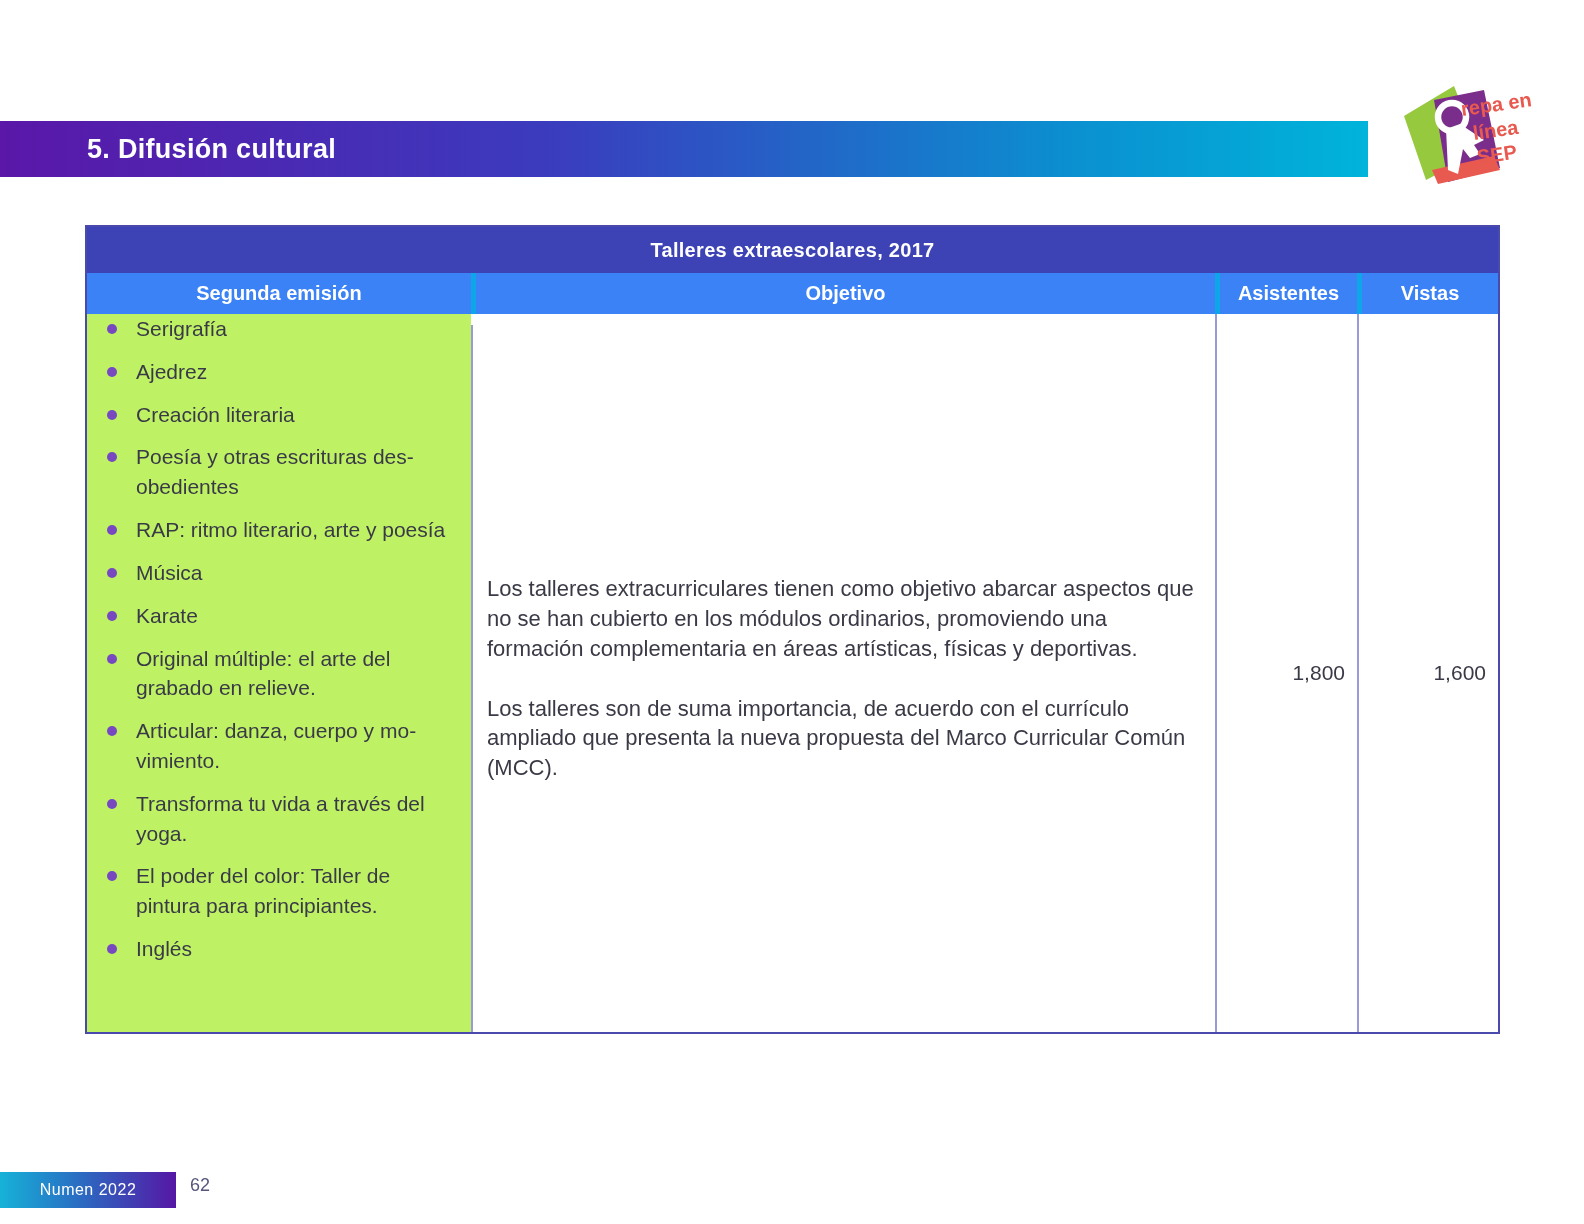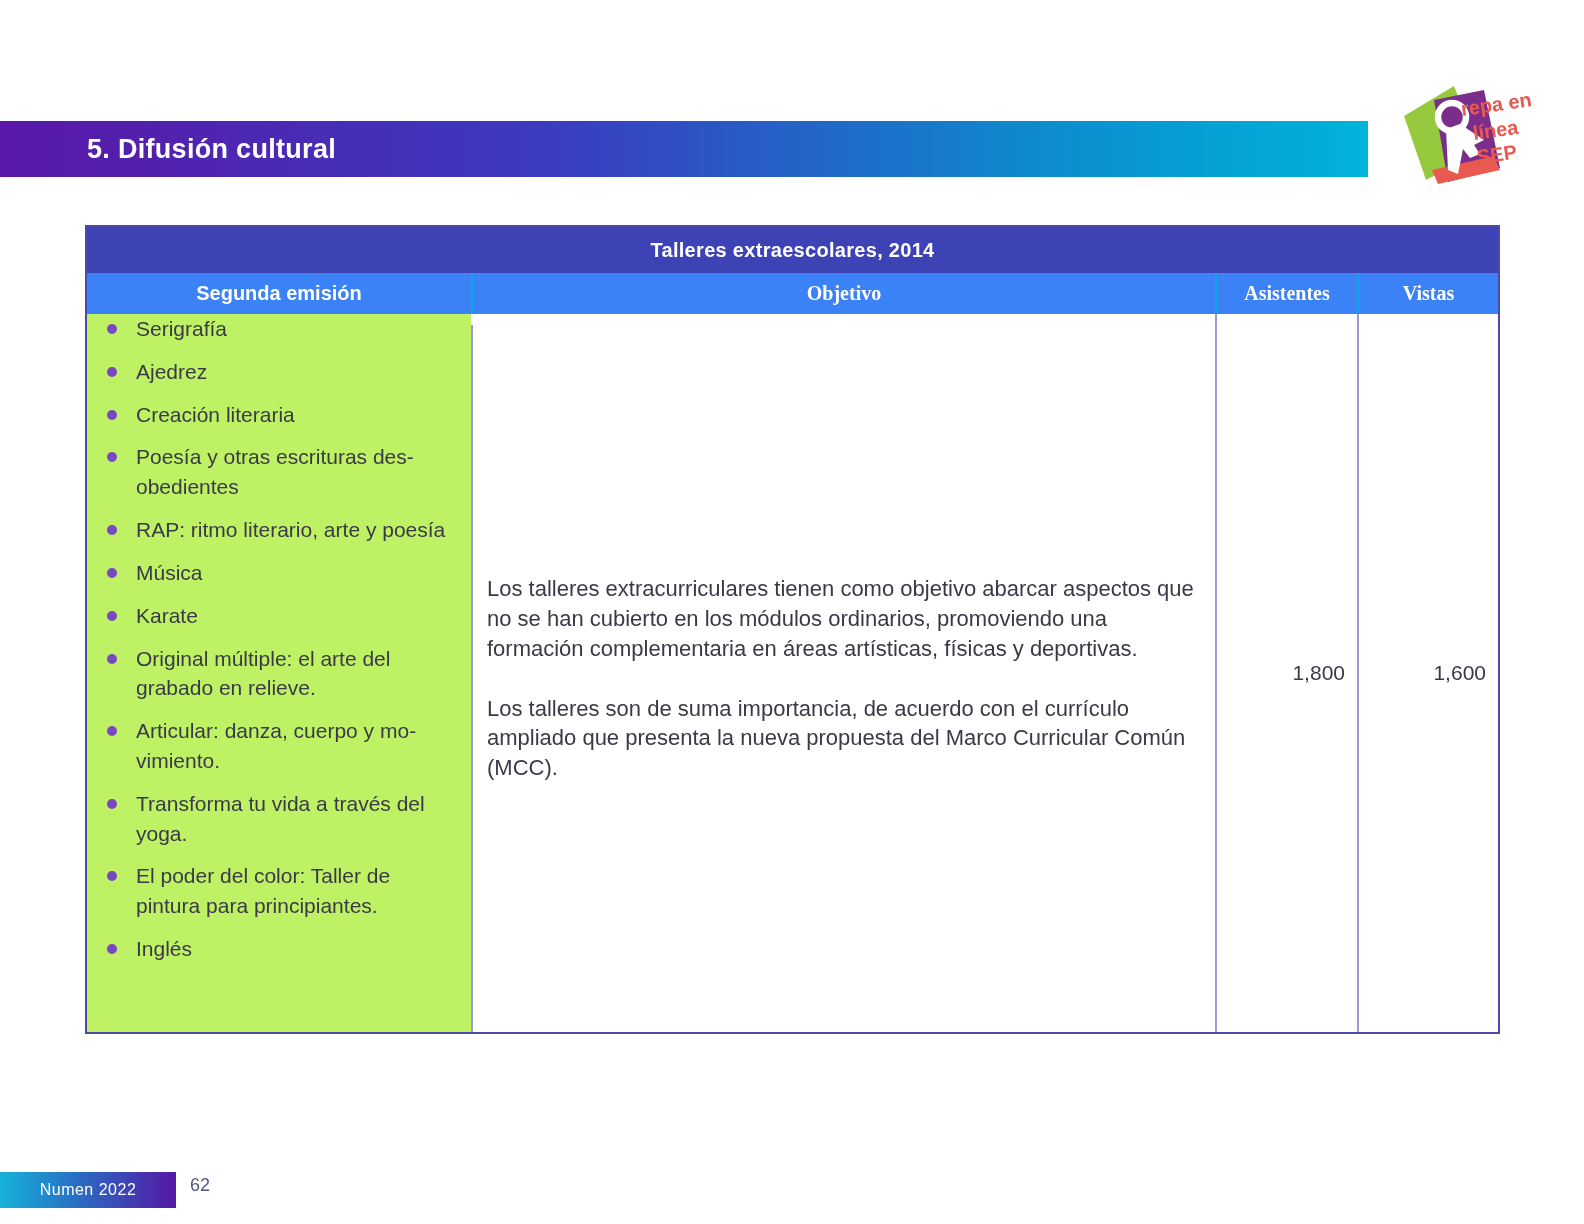--- a/index.html
+++ b/index.html
@@ -38,21 +38,21 @@
   }
   .tbl-head{
     display:grid;grid-template-columns:384px 744px 142px 1fr;
     background:#3b82f6;height:41px;
   }
   .tbl-head .hcell{
     color:#fff;font-weight:bold;font-size:20px;
     display:flex;align-items:center;justify-content:center;
     box-sizing:border-box;
   }
-  .tbl-head .hcell + .hcell{border-left:2px solid #0ea5e9;font-family:Liberation Serif, serif;}
+  .tbl-head .hcell + .hcell{border-left:5px solid #0ea5e9;}
 
   .tbl-body{
     display:grid;grid-template-columns:384px 744px 142px 1fr;
     min-height:718px;
   }
   .cell{box-sizing:border-box;}
   .cell + .cell{border-left:2px solid #9a9ada;}
 
   .cell-list{
     background:#bef264;
@@ -115,21 +115,21 @@
     <polygon points="34,90 96,76 102,90 40,104" fill="#e8594f"></polygon>
     <circle cx="54" cy="37" r="14" fill="none" stroke="#ffffff" stroke-width="6.5"></circle>
     <path d="M48,49 L62,44 L86,60 L76,65 L82,74 L72,78 L65,69 L60,94 L50,90 Z" fill="#ffffff"></path>
     <text x="64" y="36" transform="rotate(-8 64 36)" fill="#e8594f" font-size="20" font-weight="bold" font-family="Liberation Sans, sans-serif">repa en</text>
     <text x="76" y="60" transform="rotate(-8 76 60)" fill="#e8594f" font-size="20" font-weight="bold" font-family="Liberation Sans, sans-serif">línea</text>
     <text x="80" y="84" transform="rotate(-8 80 84)" fill="#e8594f" font-size="20" font-weight="bold" font-family="Liberation Sans, sans-serif">SEP</text>
   </svg>
 
   <div class="tbl">
 
-    <div class="tbl-title">Talleres extraescolares, 2014</div>
+    <div class="tbl-title">Talleres extraescolares, 2017</div>
 
     <div class="tbl-head">
       <div class="hcell">Segunda emisión</div>
       <div class="hcell">Objetivo</div>
       <div class="hcell">Asistentes</div>
       <div class="hcell">Vistas</div>
     </div>
 
     <div class="tbl-body">
 

